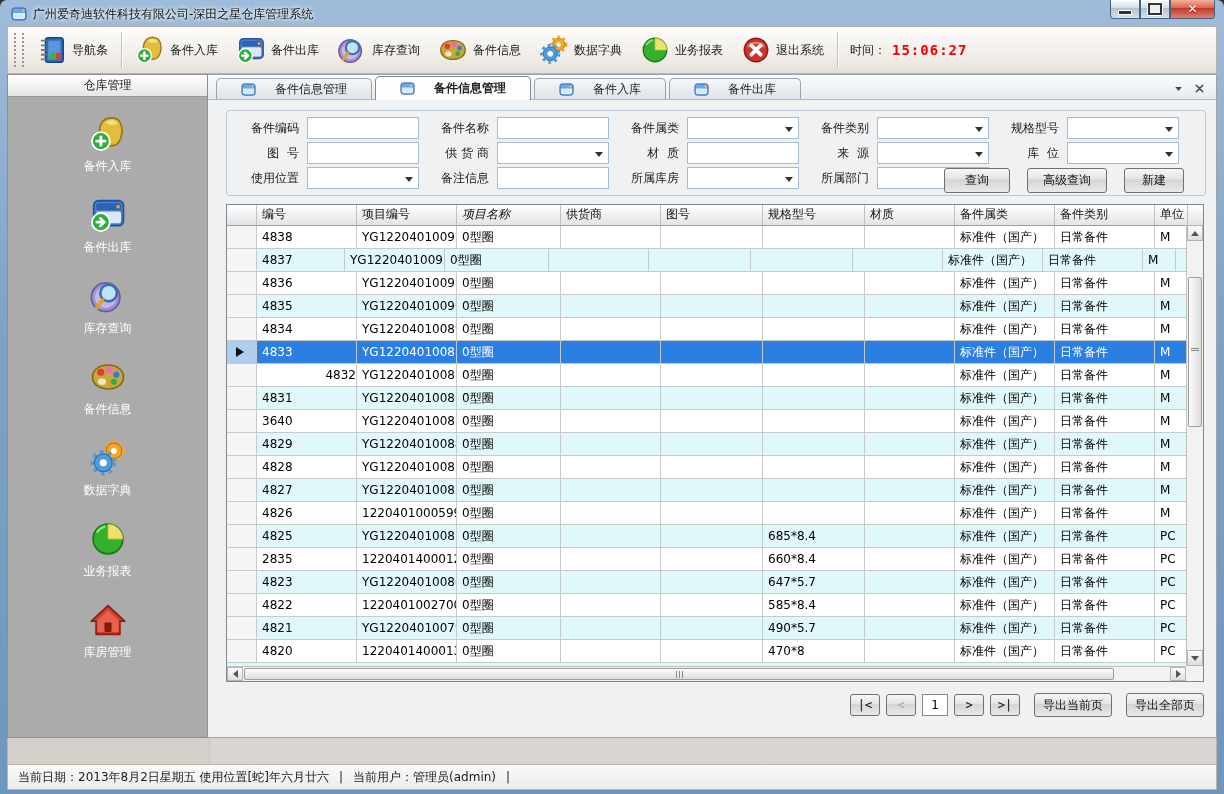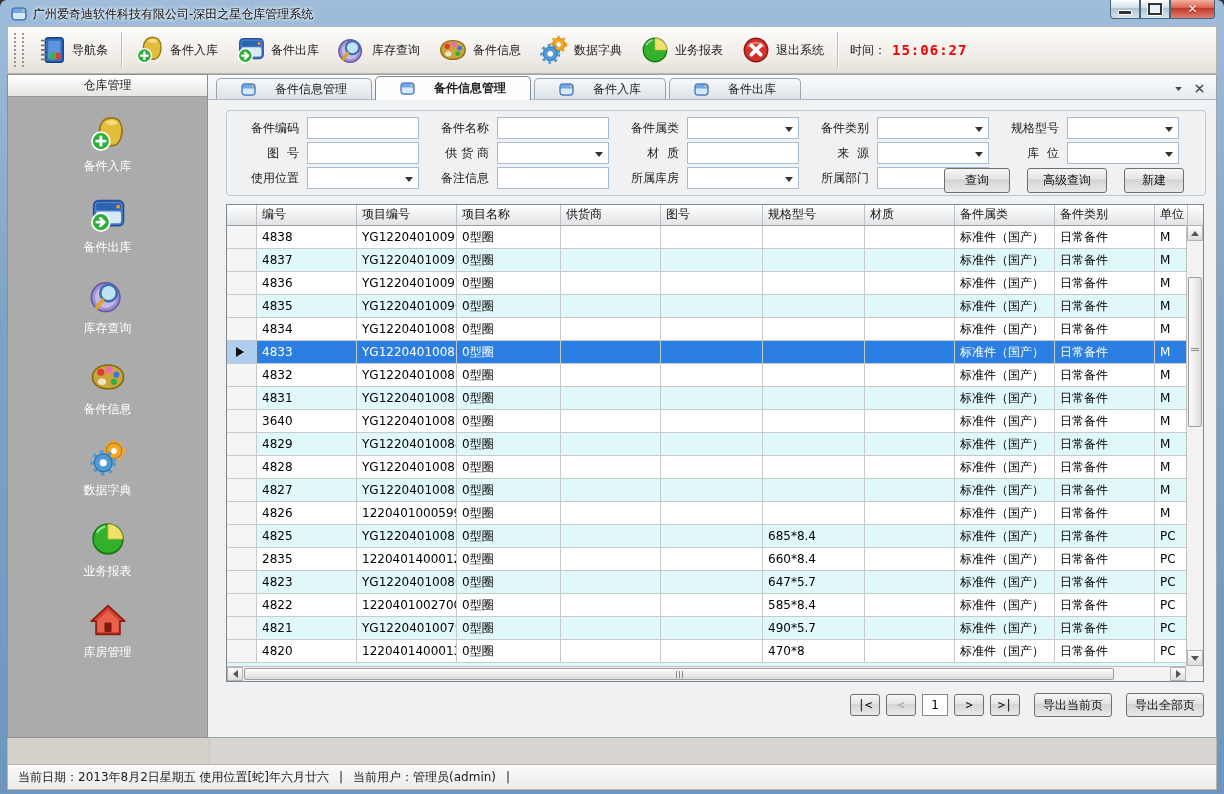--- a/index.html
+++ b/index.html
@@ -472,21 +472,21 @@
             <button class="btn b-query">查询</button>
             <button class="btn b-adv">高级查询</button>
             <button class="btn b-new">新建</button>
           </div>
 
           <div class="grid">
             <div class="grid-header" id="grid-header">
                 <div class="gh-cell" style="width: 30px;"></div>
                 <div class="gh-cell" style="width: 100px;">编号</div>
                 <div class="gh-cell" style="width: 100px;">项目编号</div>
-                <div class="gh-cell" style="width: 104px;">项目名称</div>
+                <div class="gh-cell" style="width: 104px; font-style: italic;">项目名称</div>
                 <div class="gh-cell" style="width: 100px;">供货商</div>
                 <div class="gh-cell" style="width: 102px;">图号</div>
                 <div class="gh-cell" style="width: 102px;">规格型号</div>
                 <div class="gh-cell" style="width: 90px;">材质</div>
                 <div class="gh-cell" style="width: 100px;">备件属类</div>
                 <div class="gh-cell" style="width: 100px;">备件类别</div>
                 <div class="gh-cell" style="width: 33px;">单位</div>
               </div>
             <div class="grid-body" id="grid-body">
                 <div class="grow">
@@ -497,21 +497,21 @@
                   <div class="gcell" style="width: 100px;"></div>
                   <div class="gcell" style="width: 102px;"></div>
                   <div class="gcell" style="width: 102px;"></div>
                   <div class="gcell" style="width: 90px;"></div>
                   <div class="gcell" style="width: 100px;">标准件（国产）</div>
                   <div class="gcell" style="width: 100px;">日常备件</div>
                   <div class="gcell" style="width: 33px;">M</div>
                 </div>
                 <div class="grow alt">
                   <div class="gcell gsel" style="width: 30px;"></div>
-                  <div class="gcell" style="width: 100px;">4837</div>
+                  <div class="gcell" style="width: 88px;">4837</div>
                   <div class="gcell" style="width: 100px;">YG12204010092</div>
                   <div class="gcell" style="width: 104px;">0型圈</div>
                   <div class="gcell" style="width: 100px;"></div>
                   <div class="gcell" style="width: 102px;"></div>
                   <div class="gcell" style="width: 102px;"></div>
                   <div class="gcell" style="width: 90px;"></div>
                   <div class="gcell" style="width: 100px;">标准件（国产）</div>
                   <div class="gcell" style="width: 100px;">日常备件</div>
                   <div class="gcell" style="width: 33px;">M</div>
                 </div>
@@ -564,21 +564,21 @@
                   <div class="gcell" style="width: 100px;"></div>
                   <div class="gcell" style="width: 102px;"></div>
                   <div class="gcell" style="width: 102px;"></div>
                   <div class="gcell" style="width: 90px;"></div>
                   <div class="gcell" style="width: 100px;">标准件（国产）</div>
                   <div class="gcell" style="width: 100px;">日常备件</div>
                   <div class="gcell" style="width: 33px;">M</div>
                 </div>
                 <div class="grow">
                   <div class="gcell gsel" style="width: 30px;"></div>
-                  <div class="gcell" style="width: 100px;">4832</div>
+                  <div class="gcell" style="width: 100px; text-align: right;">4832</div>
                   <div class="gcell" style="width: 100px;">YG12204010087</div>
                   <div class="gcell" style="width: 104px;">0型圈</div>
                   <div class="gcell" style="width: 100px;"></div>
                   <div class="gcell" style="width: 102px;"></div>
                   <div class="gcell" style="width: 102px;"></div>
                   <div class="gcell" style="width: 90px;"></div>
                   <div class="gcell" style="width: 100px;">标准件（国产）</div>
                   <div class="gcell" style="width: 100px;">日常备件</div>
                   <div class="gcell" style="width: 33px;">M</div>
                 </div>

